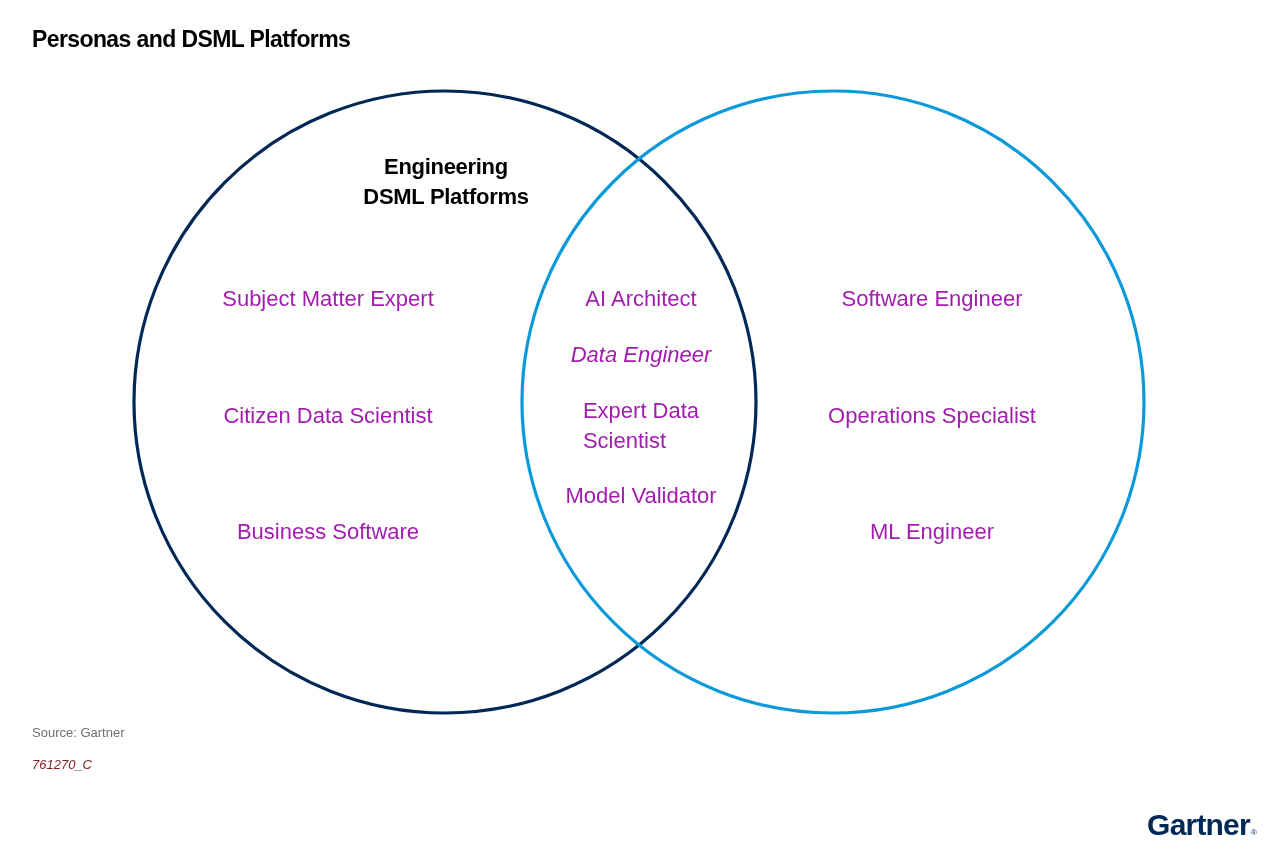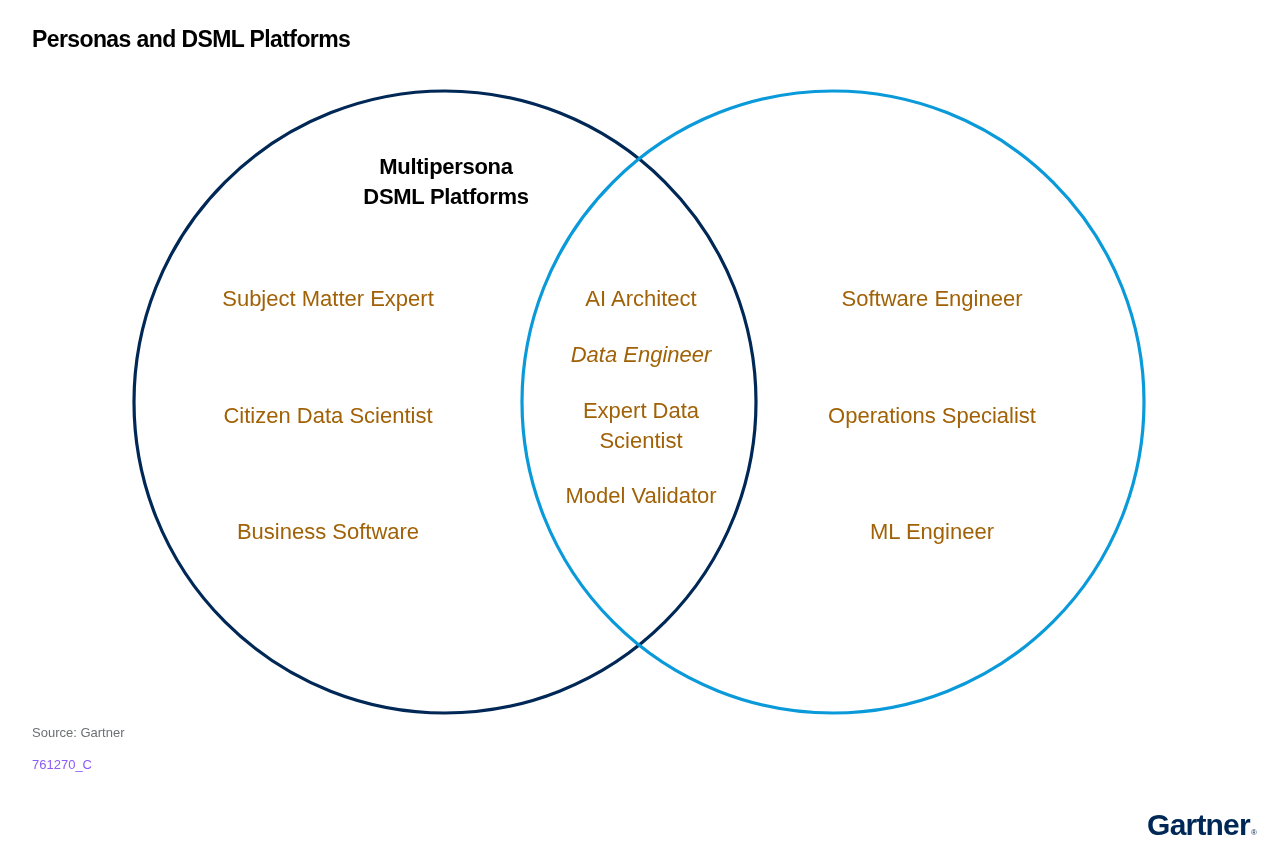--- a/index.html
+++ b/index.html
@@ -37,25 +37,24 @@
       font-weight: bold;
       text-align: center;
       line-height: 30px;
       letter-spacing: -0.3px;
       white-space: nowrap;
       transform: translateX(-50%);
     }
     .persona {
       position: absolute;
       font-size: 22px;
-      text-align: center;
       line-height: 30px;
       white-space: nowrap;
       transform: translateX(-50%);
-      color: #a16207;
+      color: #a21caf;
     }
     .footer-note {
       position: absolute;
       left: 32px;
       font-size: 13px;
       color: #6b7072;
       white-space: nowrap;
     }
     .logo {
       position: absolute;
@@ -77,21 +76,21 @@
 <body>
 
 <h1 class="title">Personas and DSML Platforms</h1>
 
 <svg class="venn" width="1280" height="852" viewBox="0 0 1280 852">
   <circle id="circle-left" cx="445" cy="402" r="311" fill="none" stroke-width="3.2" stroke="#002856"></circle>
   <circle id="circle-right" cx="833" cy="402" r="311" fill="none" stroke-width="3.2" stroke="#0A9AD9"></circle>
 </svg>
 
 <div class="set-label" style="left:446px; top:152px;">
-  <div>Multipersona</div>
+  <div>Engineering</div>
   <div>DSML Platforms</div>
 </div>
 <div class="set-label" style="left:835px; top:152px;">
 </div>
 
 <div class="persona" style="left:328px; top:284px;">Subject Matter Expert</div>
 <div class="persona" style="left:328px; top:401px;">Citizen Data Scientist</div>
 <div class="persona" style="left:328px; top:517px;">Business Software</div>
 
 <div class="persona" style="left:641px; top:284px;">AI Architect</div>
@@ -100,17 +99,17 @@
   <div>Expert Data</div>
   <div>Scientist</div>
 </div>
 <div class="persona" style="left:641px; top:481px;">Model Validator</div>
 
 <div class="persona" style="left:932px; top:284px;">Software Engineer</div>
 <div class="persona" style="left:932px; top:401px;">Operations Specialist</div>
 <div class="persona" style="left:932px; top:517px;">ML Engineer</div>
 
 <div class="footer-note" style="top: 725px; color: rgb(107, 112, 114);">Source: Gartner</div>
-<div class="footer-note" style="top: 757px; color: #8b5cf6;">761270_C</div>
+<div class="footer-note" style="top: 757px; color: #7f1d1d; font-style: italic;">761270_C</div>
 
 <div class="logo" id="logo" style="color: rgb(0, 40, 86);">
   <span>Gartner</span><span class="reg">®</span>
 </div>
 
 </body></html>

